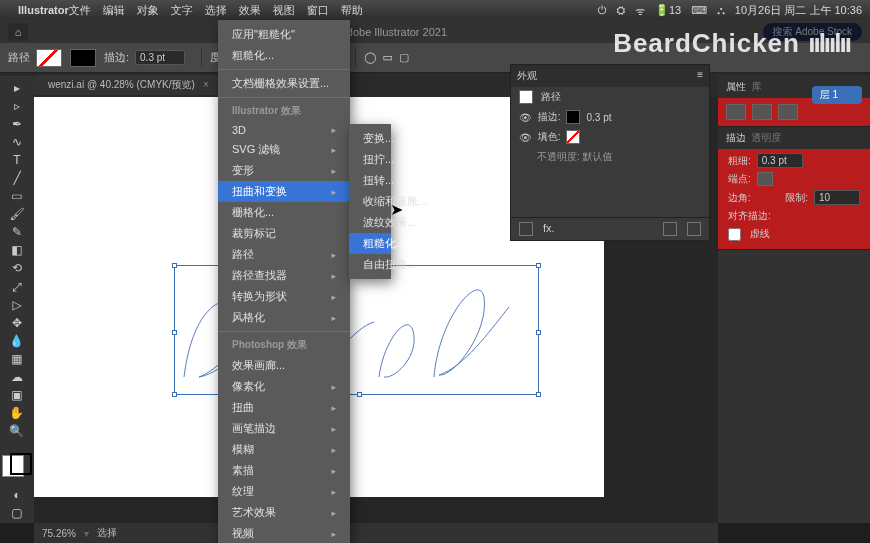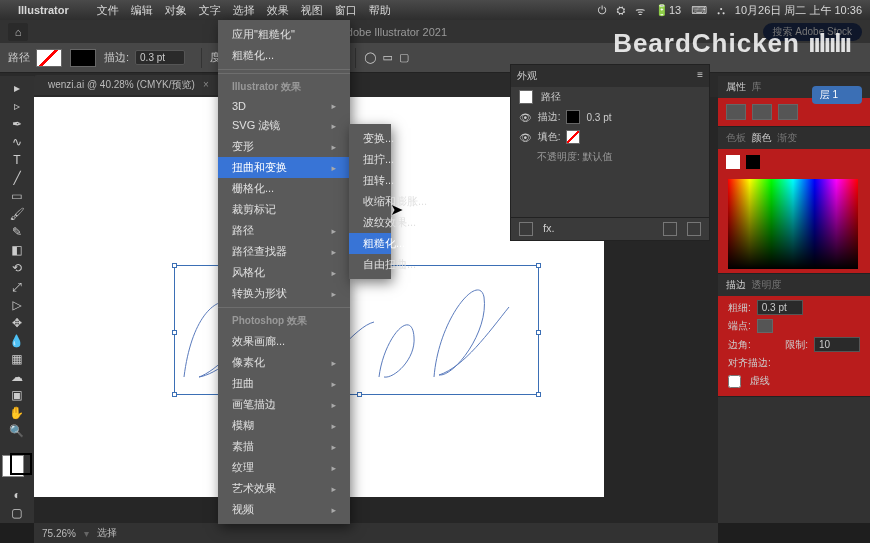--- a/index.html
+++ b/index.html
@@ -1,19 +1,19 @@
 <!DOCTYPE html>
 <html><head>
 <meta charset="utf-8">
 <style>
 * { margin:0; padding:0; box-sizing:border-box; font-family:"Helvetica Neue",Arial,sans-serif; }
 body { width:870px; height:543px; background:#1e1e1e; color:#ccc; font-size:11px; overflow:hidden; position:relative; }
 .macbar { height:20px; background:linear-gradient(#4a4a4a,#2e2e2e); display:flex; align-items:center; padding:0 8px; color:#d8d8d8; }
 .macbar .apple { margin-right:10px; font-size:13px; }
-.macbar .app { font-weight:bold; margin-right:28px; }
+.macbar .app { font-weight:bold; margin-right:0; }
 .macbar .mitem { margin-right:12px; }
 .macbar .spacer { flex:1; }
 .macbar .ricon { margin-left:10px; font-size:11px; }
 .tabbar { height:23px; background:#323232; display:flex; align-items:center; padding:0 8px; color:#bbb; }
 .tabbar .appname { margin:0 auto; font-size:11px; color:#999; }
 .tabbar .hbtn { width:20px; height:18px; background:#2a2a2a; margin-right:4px; border-radius:2px; display:flex; align-items:center; justify-content:center; }
 .search { background:#0f172a; border-radius:10px; padding:2px 10px; font-size:10px; color:#777; margin-left:8px; }
 .ctrlbar { height:30px; background:#474747; display:flex; align-items:center; padding:0 8px; border-bottom:1px solid #222; }
 .ctrlbar .lbl { margin-right:6px; color:#ccc; font-size:11px; }
 .ctrlbar .swatch { width:26px; height:18px; background:#fff; border:1px solid #666; margin-right:8px; }
@@ -172,28 +172,20 @@
 <div class="rightcol">
   <div class="panel">
     <div class="ptitle"><span>属性</span>&nbsp;&nbsp;<span style="color:#777">库</span></div>
     <div class="brd">
       <div class="chip"></div>
       <div class="chip"></div>
       <div class="chip"></div>
     </div>
   </div>
   <div class="panel">
-    <div class="ptitle"><span style="color:#777">色板</span>&nbsp;&nbsp;<span>颜色</span>&nbsp;&nbsp;<span style="color:#777">渐变</span></div>
-    <div class="cbox">
-        <div class="cb"></div>
-        <div class="cb k"></div>
-      </div>
-    <div class="spectrum"></div>
-  </div>
-  <div class="panel">
     <div class="ptitle"><span>描边</span>&nbsp;&nbsp;<span style="color:#777">透明度</span></div>
     <div class="sliders">
       <div class="srow">
           <span class="sl">粗细:</span>
           <span class="v">0.3 pt</span>
         </div>
       <div class="srow">
           <span class="sl">端点:</span>
           <span class="chip" style="width:16px;height:14px;background:#555;border:1px solid #666"></span>
         </div>
@@ -241,32 +233,33 @@
     <div class="ib"></div>
     <div class="ib"></div>
   </div>
 </div>
 <div class="layerchip"><span>层 1</span></div>
 
 <div class="menu menu1">
   <div class="mi">应用"粗糙化"</div>
   <div class="mi">粗糙化...</div>
   <div class="sep"></div>
+  <div class="mi">文档栅格效果设置...</div>
   <div class="sep"></div>
   <div class="sec">Illustrator 效果</div>
   <div class="mi sub">3D</div>
   <div class="mi sub">SVG 滤镜</div>
   <div class="mi sub">变形</div>
   <div class="mi sub hover">扭曲和变换</div>
   <div class="mi">栅格化...</div>
   <div class="mi">裁剪标记</div>
   <div class="mi sub">路径</div>
   <div class="mi sub">路径查找器</div>
+  <div class="mi sub">转换为形状</div>
   <div class="mi sub">风格化</div>
-  <div class="mi sub">转换为形状</div>
   <div class="sep"></div>
   <div class="sec">Photoshop 效果</div>
   <div class="mi">效果画廊...</div>
   <div class="mi sub">像素化</div>
   <div class="mi sub">扭曲</div>
   <div class="mi sub">画笔描边</div>
   <div class="mi sub">模糊</div>
   <div class="mi sub">素描</div>
   <div class="mi sub">纹理</div>
   <div class="mi sub">艺术效果</div>

